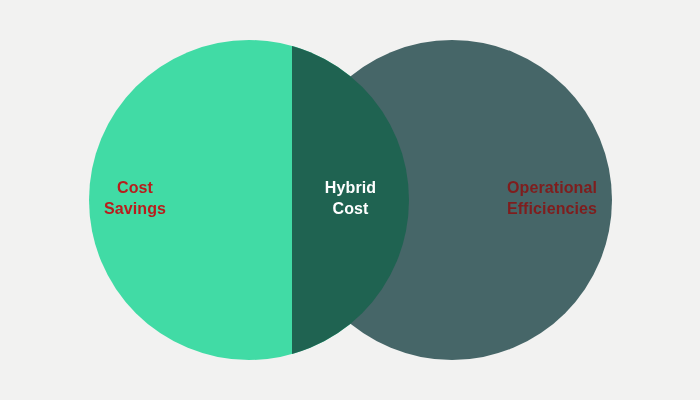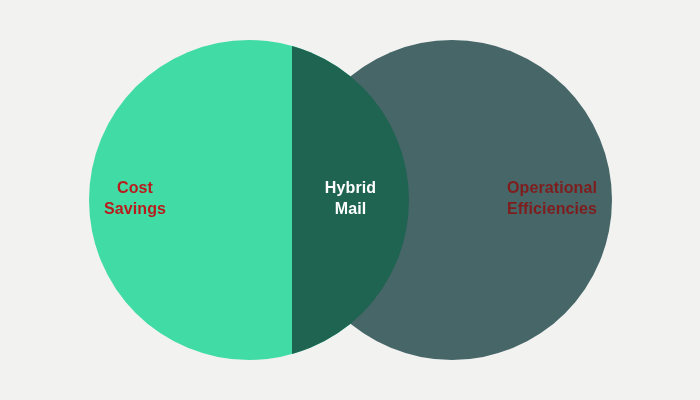--- a/index.html
+++ b/index.html
@@ -97,18 +97,18 @@
   <div class="venn-circle" id="circle-right"></div>
 
   <div id="overlap-lens">
     <div class="lens-shape"></div>
   </div>
 
   <div class="venn-label" id="label-left">Cost
 Savings</div>
 
   <div class="venn-label" id="label-center">Hybrid
-Mail</div>
+Cost</div>
 
   <div class="venn-label" id="label-right">Operational
 Efficiencies</div>
 
 </div>
 
 </body></html>

